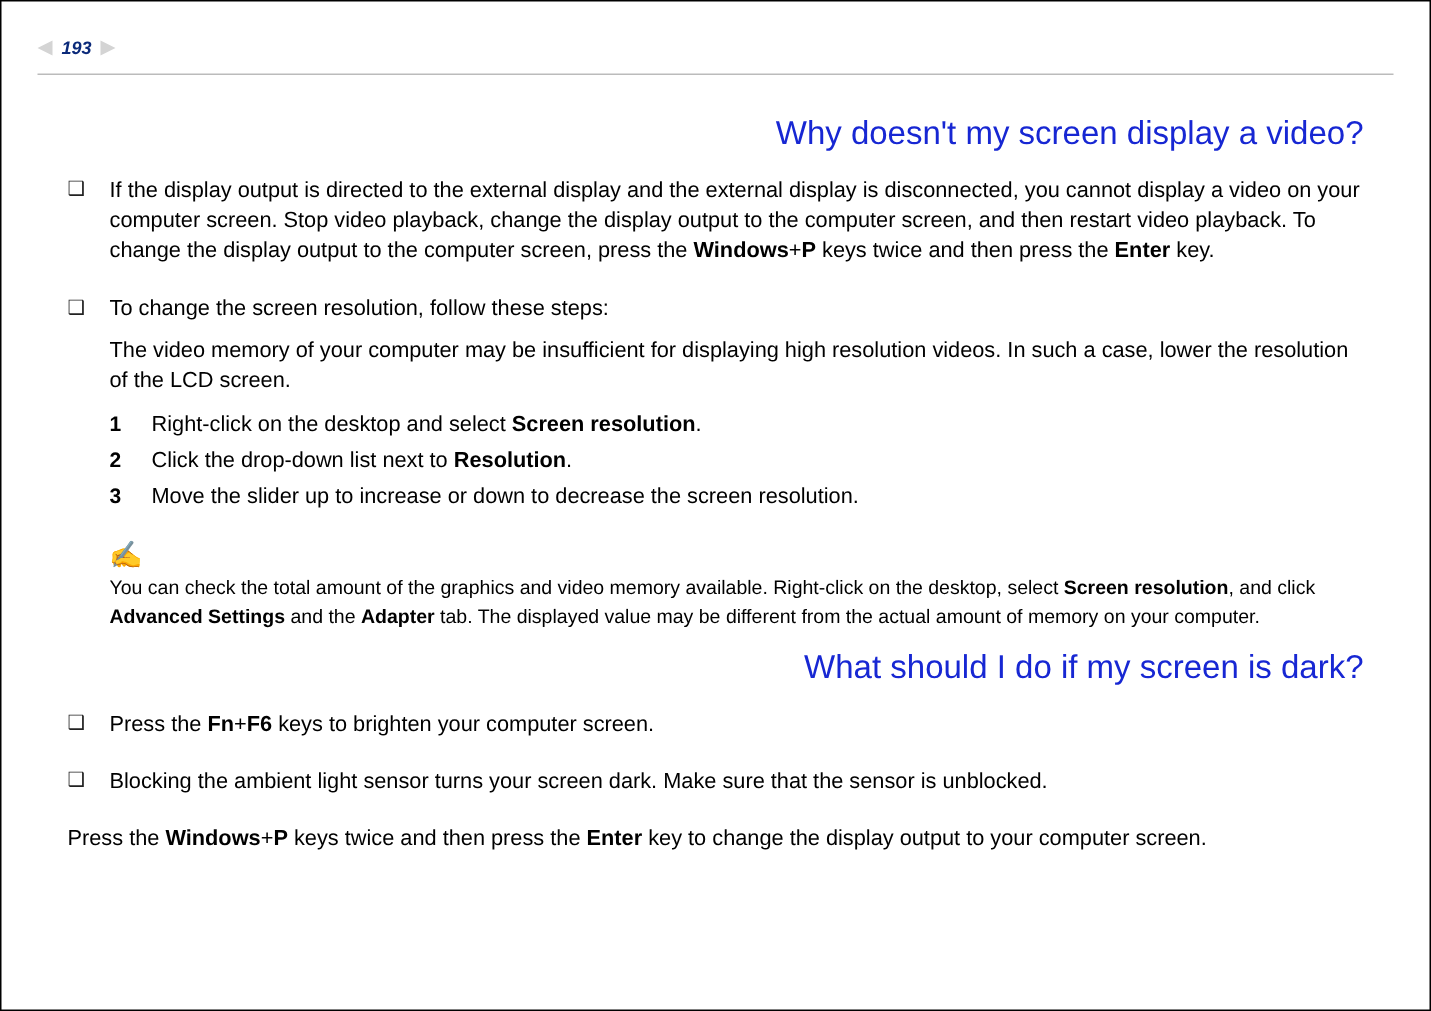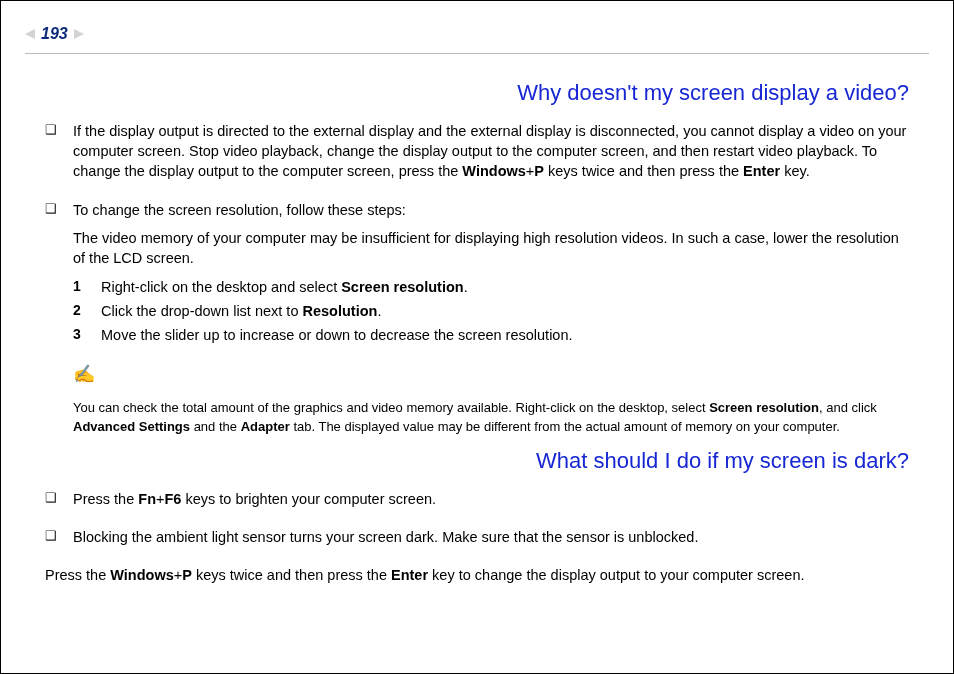--- a/index.html
+++ b/index.html
@@ -1,38 +1,38 @@
 <!DOCTYPE html>
 <html><head>
 <meta charset="utf-8">
 <style>
   * { box-sizing: border-box; margin: 0; padding: 0; }
   html, body { width: 954px; height: 674px; font-family: Arial, Helvetica, sans-serif; }
   body { background: #fff; color: #000; border: 1px solid #000; }
   .page { padding: 18px 24px 0 24px; }
   .header { display: flex; justify-content: space-between; align-items: flex-start; }
   .breadcrumb { font-size: 14px; font-weight: bold; color: #555; line-height: 1.3; font-family: Arial, Helvetica, sans-serif; }
-  .page-number { display: flex; align-items: center; font-size: 16px; font-style: italic; font-weight: bold; color: #0b2a7a; margin-top: 6px; }
+  .page-number { display: flex; align-items: center; font-size: 12px; font-style: italic; font-weight: bold; color: #0b2a7a; margin-top: 6px; }
   .page-number .arrow-left, .page-number .arrow-right { width: 0; height: 0; border-top: 5px solid transparent; border-bottom: 5px solid transparent; }
   .page-number .arrow-left { border-right: 10px solid #d4d4d4; margin-right: 6px; }
   .page-number .arrow-right { border-left: 10px solid #d4d4d4; margin-left: 6px; }
   .hr { border: none; border-top: 1px solid #bbb; margin-top: 10px; }
   .content { padding: 18px 20px 0 20px; font-size: 14.5px; line-height: 1.4; }
   h2 { color: #1727d3; font-weight: normal; font-size: 22px; margin-top: 6px; margin-bottom: 12px; font-family: Arial, Helvetica, sans-serif; text-align: right; }
   .bullet-block { display: flex; margin-bottom: 10px; }
   .bullet-mark { width: 28px; flex-shrink: 0; font-size: 13px; color: #222; }
   .bullet-mark::before { content: "❑"; }
   .bullet-body { flex: 1; }
   .bullet-body p { margin-bottom: 8px; }
   .bold { font-weight: bold; }
   .steps { margin-left: 0; margin-bottom: 10px; }
   .step { display: flex; margin-bottom: 4px; }
   .step-num { width: 28px; font-weight: bold; font-size: 14px; flex-shrink: 0; }
   .step-text { flex: 1; }
-  .note { font-size: 13px; margin-top: 16px; margin-bottom: 4px; }
+  .note { font-size: 13px; margin-top: 4px; margin-bottom: 4px; }
   .note-icon { font-family: "Segoe Script", cursive; color: #444; font-size: 18px; line-height: 1; margin-bottom: 2px; }
   .section { margin-bottom: 10px; }
 </style>
 </head>
 <body>
 
 <div class="page">
   <div class="header">
     <div class="page-number">
       <span class="arrow-left"></span>

